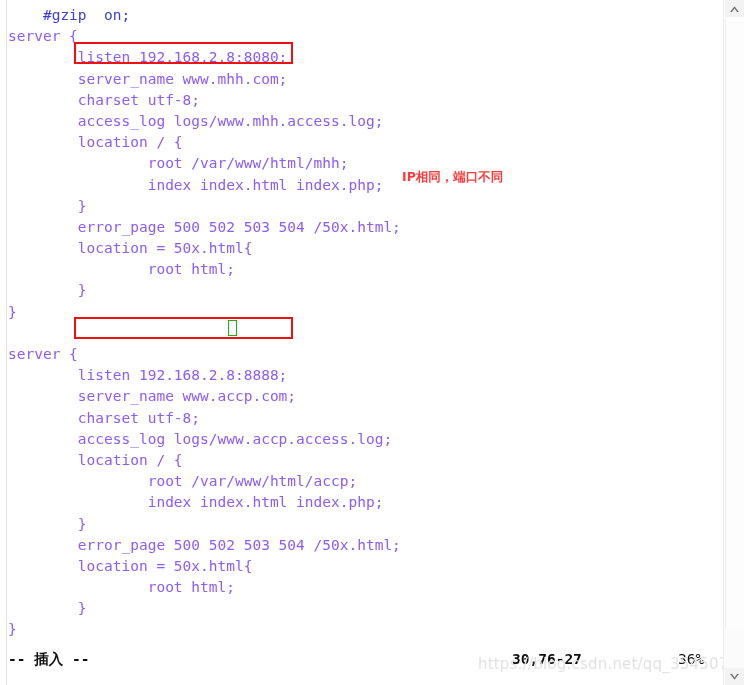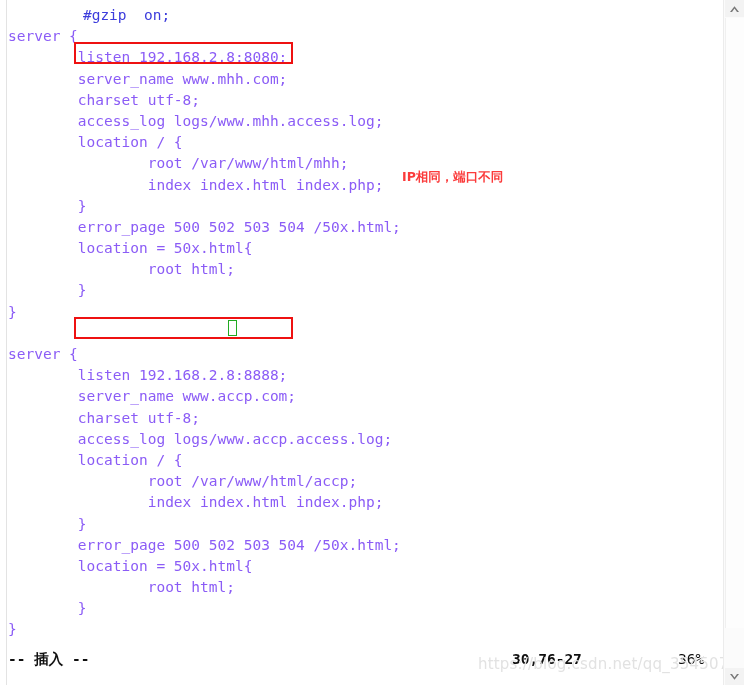--- a/index.html
+++ b/index.html
@@ -55,21 +55,21 @@
     color: #1a1a1a;
     white-space: pre;
     letter-spacing: 0px;
   }
   .ln {
     display: block;
     height: 21.2px;
     white-space: pre;
     position: relative;
   }
-  .cmt { color: #3c3cdc; margin-left: 40px; }
+  .cmt { color: #3c3cdc; }
   .plain { color: #8b5cf6; }
 
   
   .redbox {
     position: absolute;
     border: 2px solid #ee1111;
     box-sizing: border-box;
     pointer-events: none;
   }
   #redbox-1 { left: 74px; top: 42px; width: 219px; height: 22px; }

